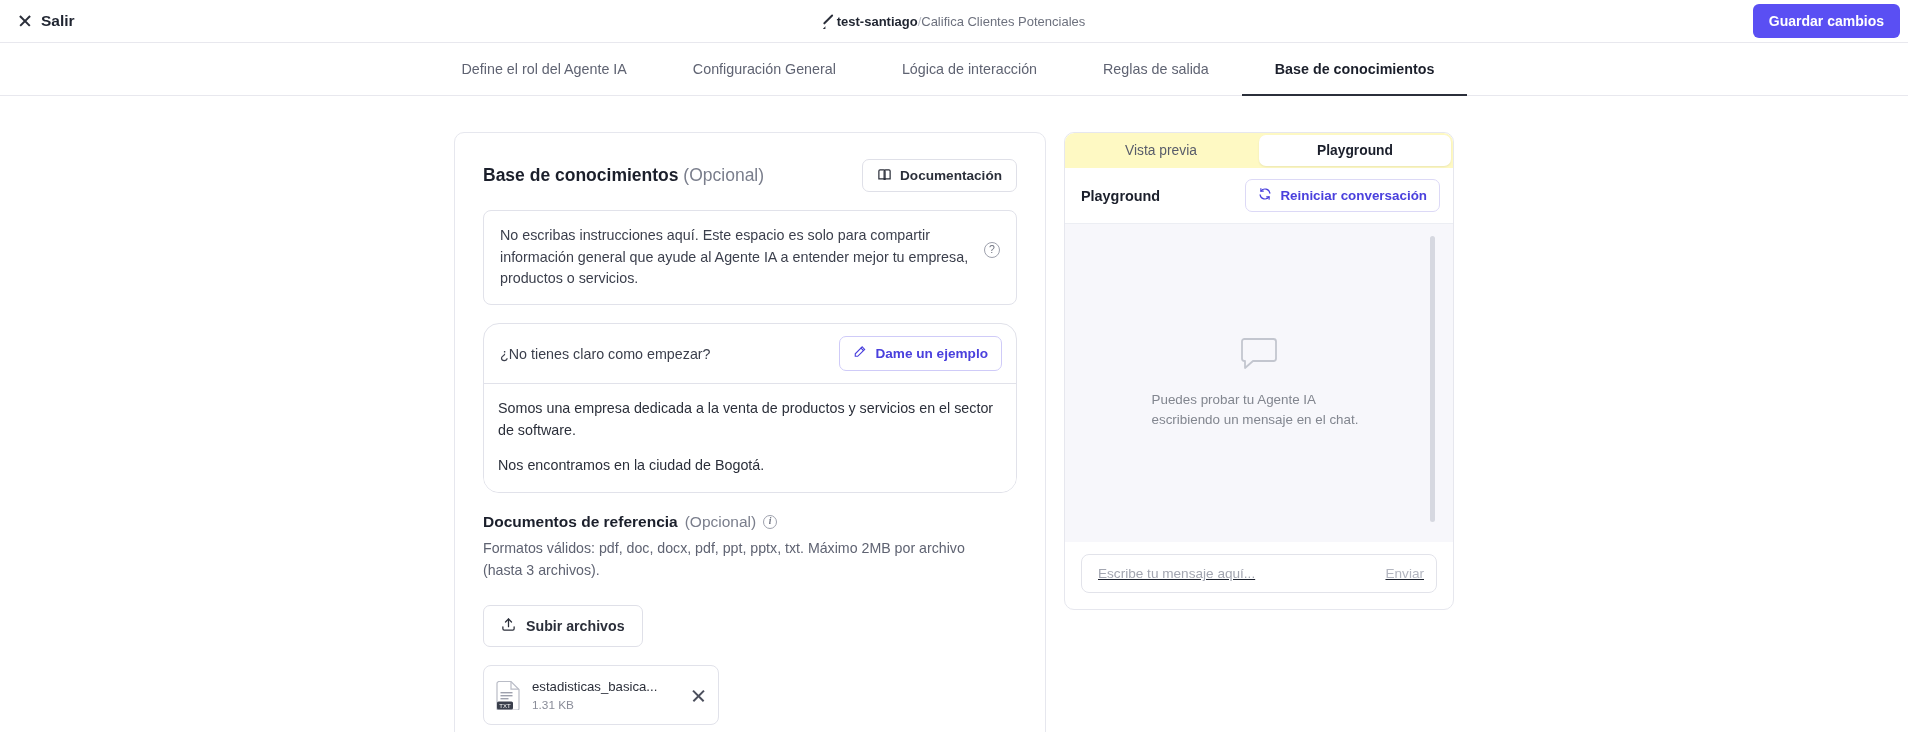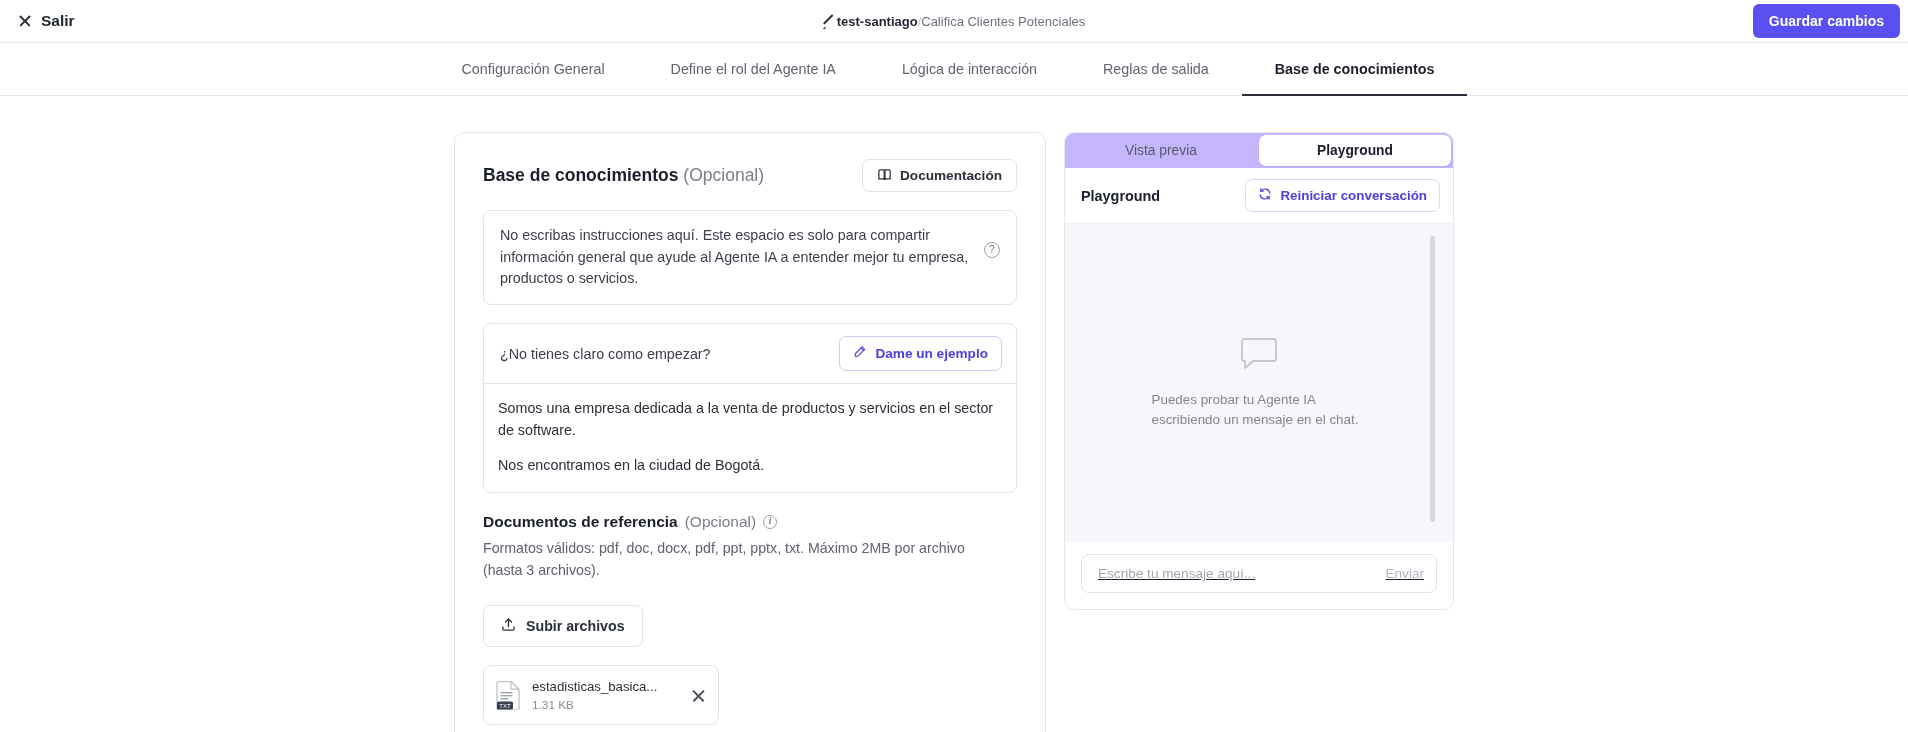--- a/index.html
+++ b/index.html
@@ -215,21 +215,21 @@
     color: #6f7380;
     font-size: 10.5px;
     line-height: 13.5px;
     text-align: center;
     margin-top: 17px;
     font-family: "Liberation Sans", sans-serif;
   }
 
   .example-box {
     border: 1px solid #e1e2ea;
-    border-radius: 8px;
+    border-radius: 16px;
     overflow: hidden;
   }
   .example-head {
     display: flex;
     align-items: center;
     justify-content: space-between;
     padding: 12px 14px 12px 16px;
   }
   .example-q {
     font-size: 14.3px;
@@ -354,21 +354,21 @@
     left: 0; top: 7px;
     width: 15px; height: 1.5px;
     background: #4b4f5c;
   }
   .file-close:before { transform: rotate(45deg); }
   .file-close:after  { transform: rotate(-45deg); }
 
   
   .seg {
     display: flex;
-    background: #c4b5fd;
+    background: #fef9c3;
     border-radius: 9px 9px 0 0;
     padding: 0;
     height: 35px;
     margin: 0;
   }
   .seg-btn {
     flex: 1;
     display: flex;
     align-items: center;
     justify-content: center;
@@ -482,22 +482,22 @@
     <span class="bc-project">test-santiago</span>
     <span class="bc-sep">/</span>
     <span class="bc-current">Califica Clientes Potenciales</span>
   </div>
 
   <button class="save-btn">Guardar cambios</button>
 </div>
 
 <div class="tabs-wrap">
   <div class="tabs">
+    <div class="tab">Define el rol del Agente IA</div>
     <div class="tab">Configuración General</div>
-    <div class="tab">Define el rol del Agente IA</div>
     <div class="tab">Lógica de interacción</div>
     <div class="tab">Reglas de salida</div>
     <div class="tab active">Base de conocimientos</div>
   </div>
 </div>
 
 <div class="content">
 
   <div class="panel-left">
 

